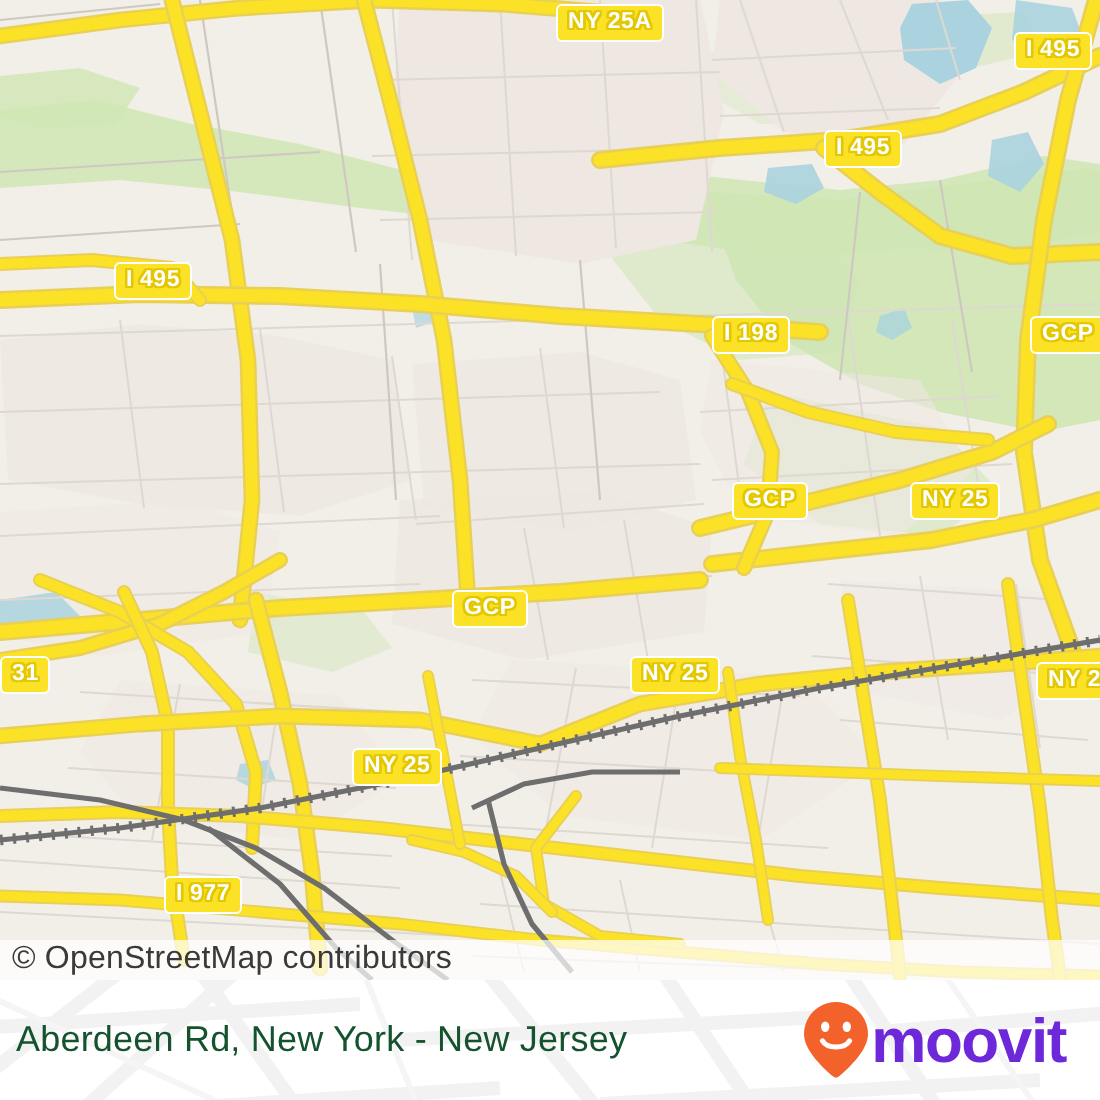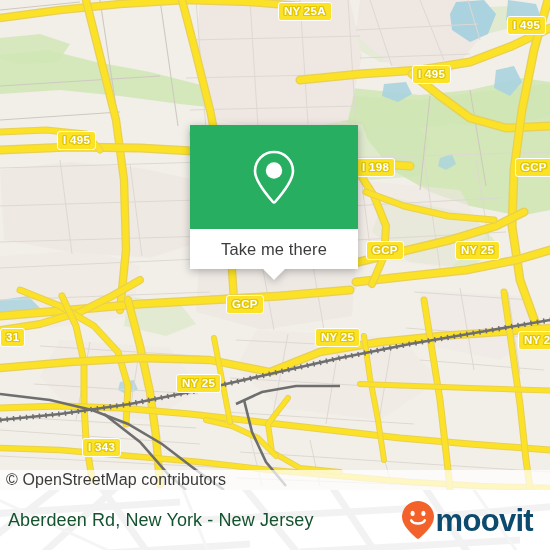--- a/index.html
+++ b/index.html
@@ -116,21 +116,21 @@
   #brand-logo {
     position: absolute;
     right: 17px; top: 50%;
     transform: translateY(-50%);
     display: flex; align-items: center;
     z-index: 3;
   }
   #brand-wordmark {
     font-size: 31px;
     font-weight: bold;
-    color: #0c4a6e;
+    color: #6d28d9;
     letter-spacing: -.7px;
     line-height: 31px;
     margin-left: 1px;
     text-align: right;
   }
 </style>
 </head>
 <body>
 
 <div id="app">
@@ -297,35 +297,23 @@
         <div class="shield" style="left: 57px; top: 131px;">I 495</div>
         <div class="shield" style="left: 356px; top: 158px;">I 198</div>
         <div class="shield" style="left: 515px; top: 158px;">GCP</div>
         <div class="shield" style="left: 366px; top: 241px;">GCP</div>
         <div class="shield" style="left: 455px; top: 241px;">NY 25</div>
         <div class="shield" style="left: 226px; top: 295px;">GCP</div>
         <div class="shield" style="left: 315px; top: 328px;">NY 25</div>
         <div class="shield" style="left: 0px; top: 328px;">31</div>
         <div class="shield" style="left: 518px; top: 331px;">NY 24</div>
         <div class="shield" style="left: 176px; top: 374px;">NY 25</div>
-        <div class="shield" style="left: 82px; top: 438px;">I 343</div>
+        <div class="shield" style="left: 82px; top: 438px;">I 977</div>
       </div>
 
-    <div id="popup-card">
-      <div id="popup-image">
-        <svg width="54" height="58" viewBox="0 0 54 58">
-          <path d="M27 4 C16.5 4 8 12.5 8 23 C8 33 19 46 26 54 C26.5 54.6 27.5 54.6 28 54 C35 46 46 33 46 23 C46 12.5 37.5 4 27 4 Z" fill="none" stroke="#ffffff" stroke-width="2.6"></path>
-          <circle cx="27" cy="22.5" r="8.2" fill="#ffffff"></circle>
-        </svg>
-      </div>
-      <div id="popup-footer">
-        <span id="popup-label">Take me there</span>
-        <div id="popup-tail"></div>
-      </div>
-    </div>
 
     <div id="attribution">© OpenStreetMap contributors</div>
   </div>
 
   <div id="footer-bar">
     <svg id="footer-watermark" viewBox="0 0 550 60" preserveAspectRatio="none">
       <g stroke="#e9e9e9" fill="none" stroke-width="7">
         <path d="M-10 50 L70 -12 M40 66 L120 -6 M150 66 L96 -10"></path>
         <path d="M240 -8 L300 66 M330 -6 L378 66 M420 -10 L470 66"></path>
         <path d="M-10 24 L180 12 M200 30 L420 18 M440 26 L560 16"></path>

